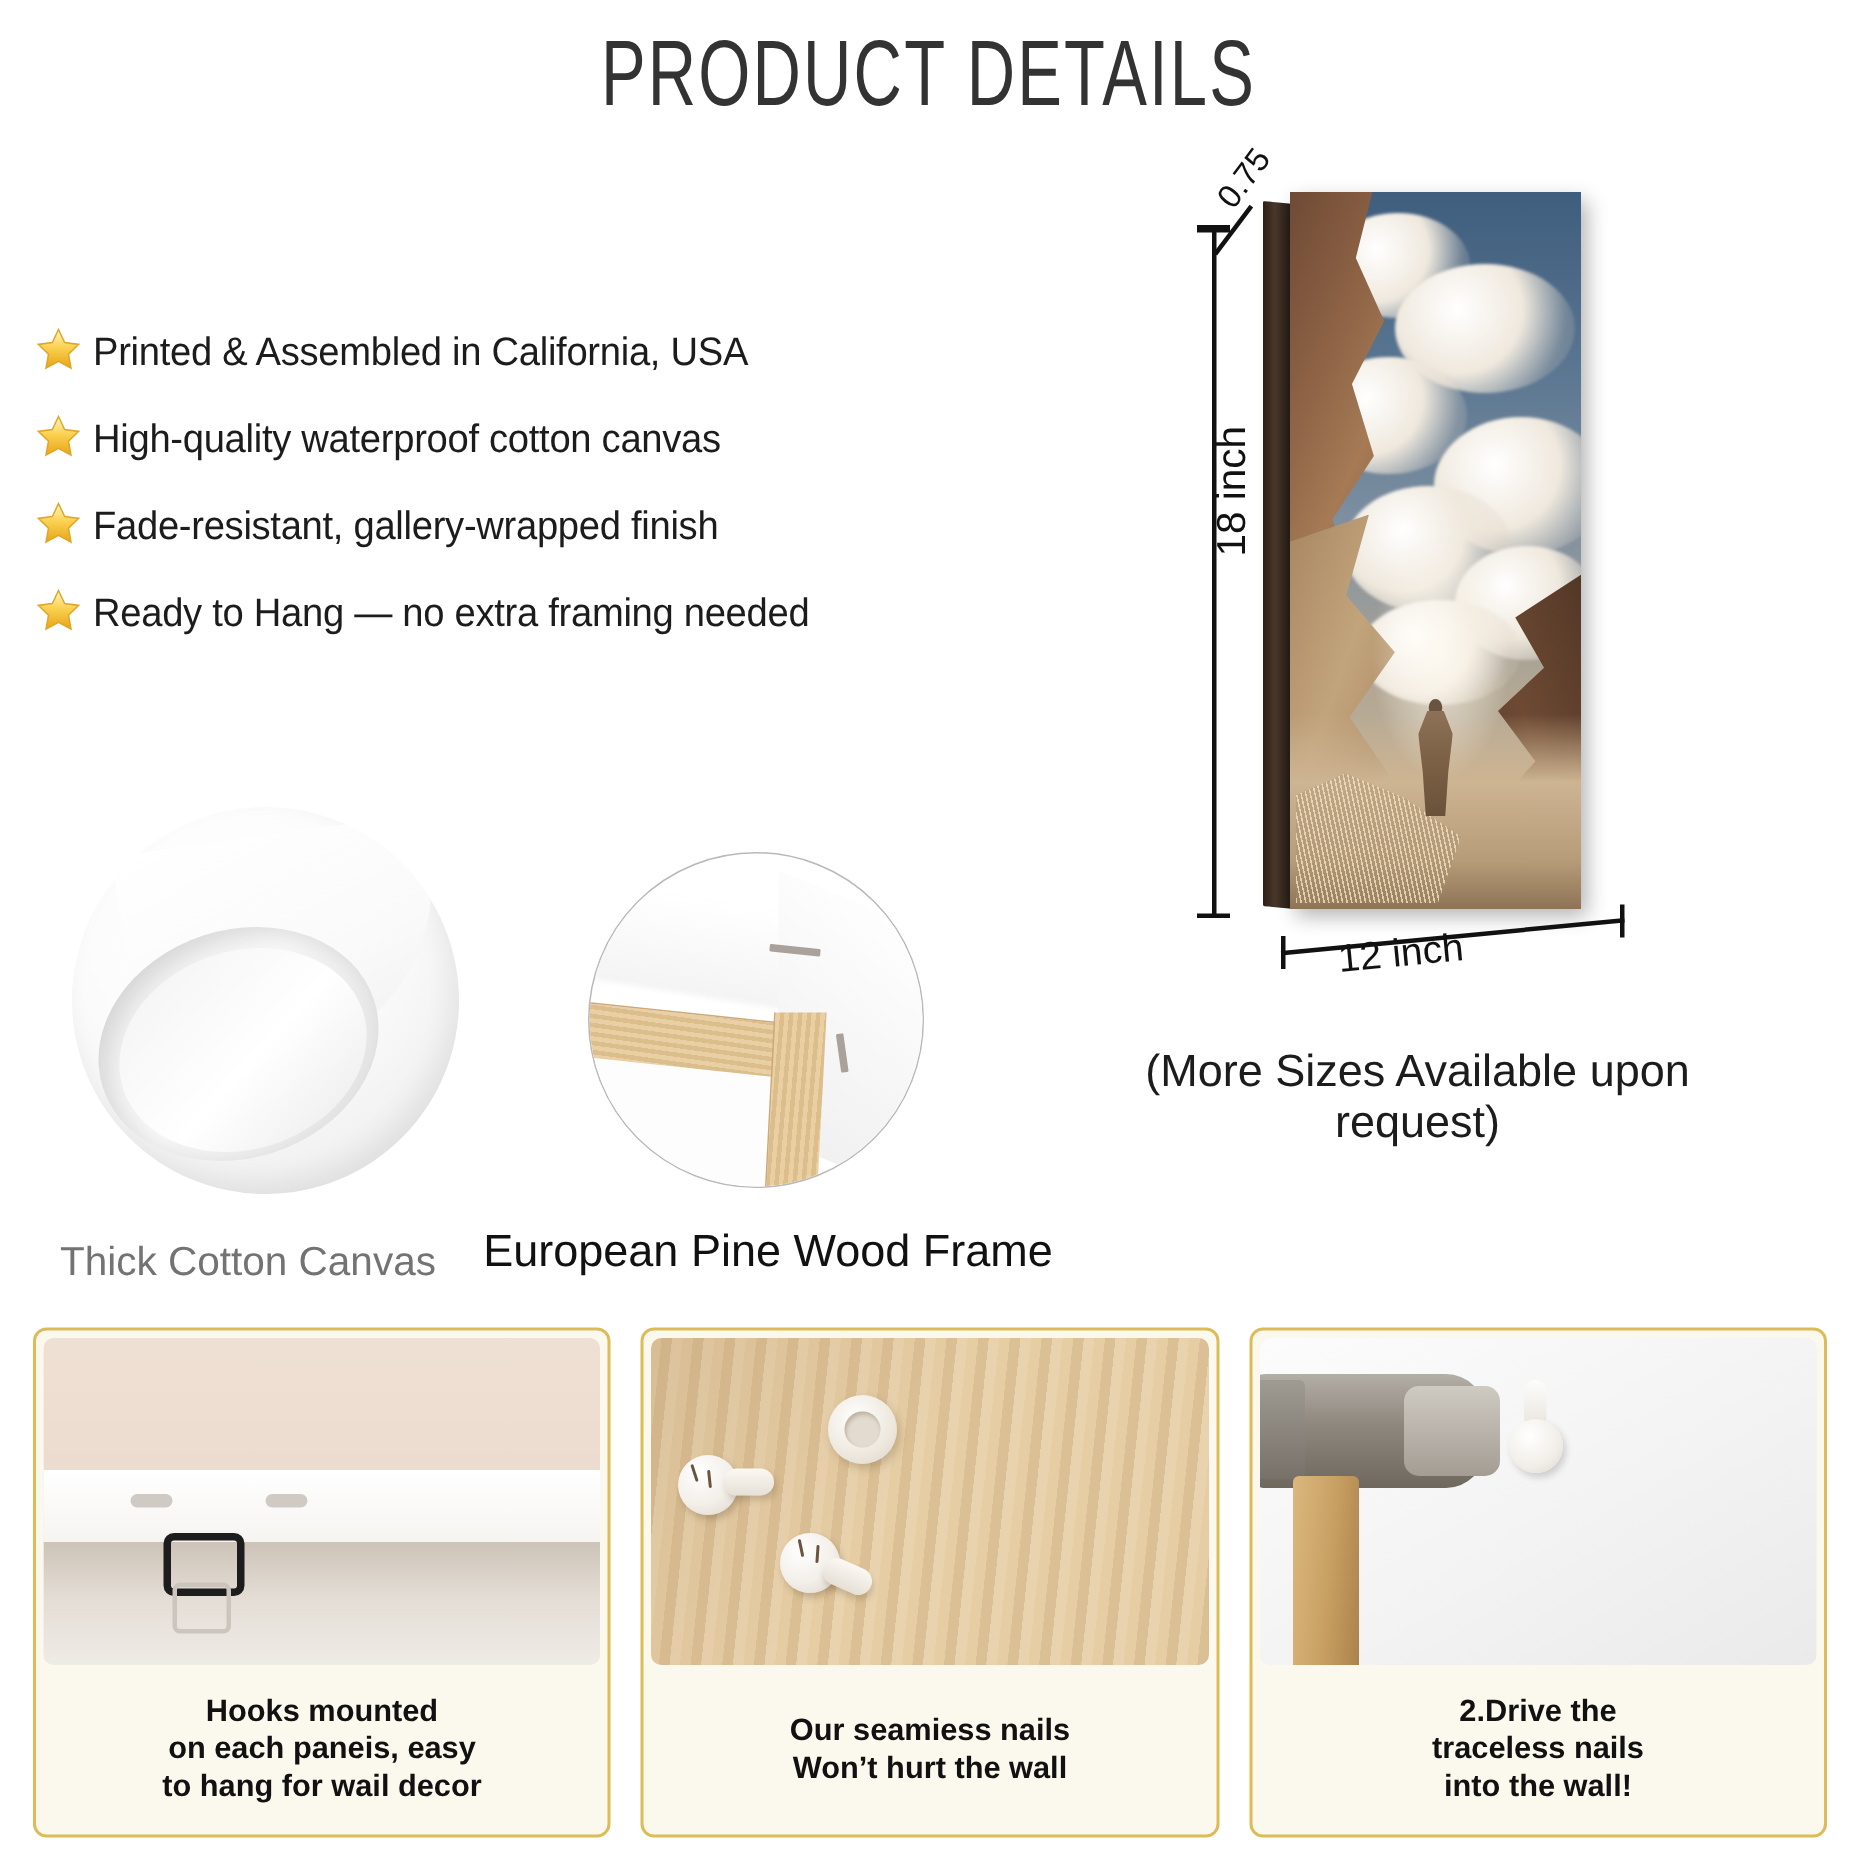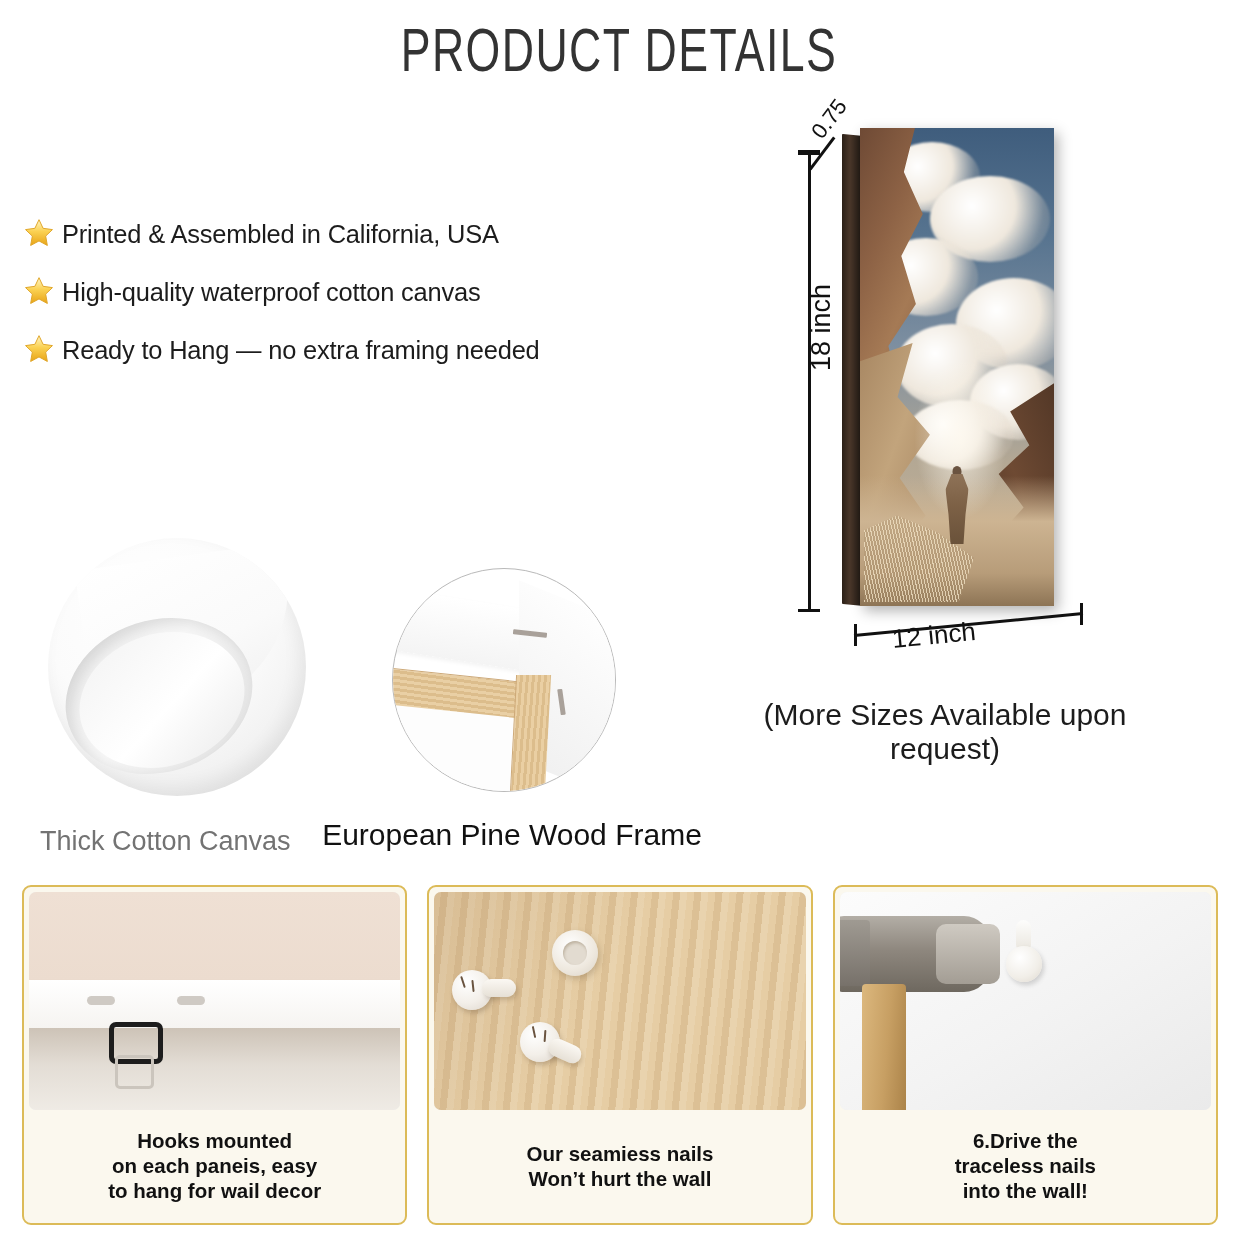--- a/index.html
+++ b/index.html
@@ -343,20 +343,28 @@
 
     <div class="feature-row">
       <span class="star">
         <svg viewBox="0 0 24 24">
             <path d="M12 2.6l2.9 6.1 6.6.9-4.8 4.6 1.2 6.6L12 17.6 6.1 20.8l1.2-6.6L2.5 9.6l6.6-.9z" fill="url(#sg)" stroke="#e0a62a" stroke-width="0.7"></path>
           </svg>
       </span>
       <span class="feature-text">High-quality waterproof cotton canvas</span>
     </div>
 
+    <div class="feature-row">
+      <span class="star">
+        <svg viewBox="0 0 24 24">
+            <path d="M12 2.6l2.9 6.1 6.6.9-4.8 4.6 1.2 6.6L12 17.6 6.1 20.8l1.2-6.6L2.5 9.6l6.6-.9z" fill="url(#sg)" stroke="#e0a62a" stroke-width="0.7"></path>
+          </svg>
+      </span>
+      <span class="feature-text">Fade-resistant, gallery-wrapped finish</span>
+    </div>
 
     <div class="feature-row">
       <span class="star">
         <svg viewBox="0 0 24 24">
             <path d="M12 2.6l2.9 6.1 6.6.9-4.8 4.6 1.2 6.6L12 17.6 6.1 20.8l1.2-6.6L2.5 9.6l6.6-.9z" fill="url(#sg)" stroke="#e0a62a" stroke-width="0.7"></path>
           </svg>
       </span>
       <span class="feature-text">Ready to Hang — no extra framing needed</span>
     </div>
 
@@ -470,21 +478,21 @@
     <div class="card">
       <div class="card-photo">
         <div class="p4-wall"></div>
         <div class="p4-head"></div>
         <div class="p4-claw"></div>
         <div class="p4-neck"></div>
         <div class="p4-handle"></div>
         <div class="p4-nailtail"></div>
         <div class="p4-nail"></div>
       </div>
-      <div class="card-cap">6.Drive the
+      <div class="card-cap">2.Drive the
 traceless nails
 into the wall!</div>
     </div>
 
 
   </div>
 
 </div>
 
 </body></html>

